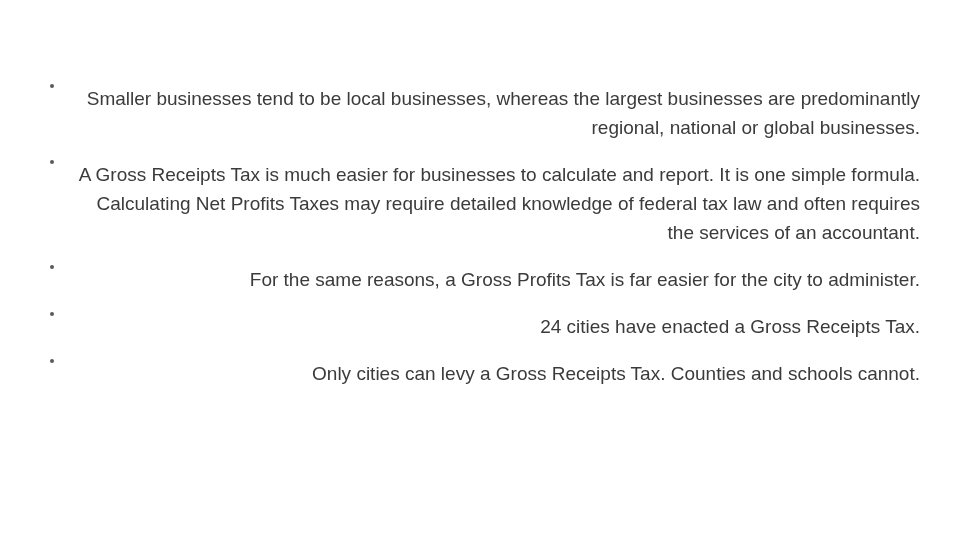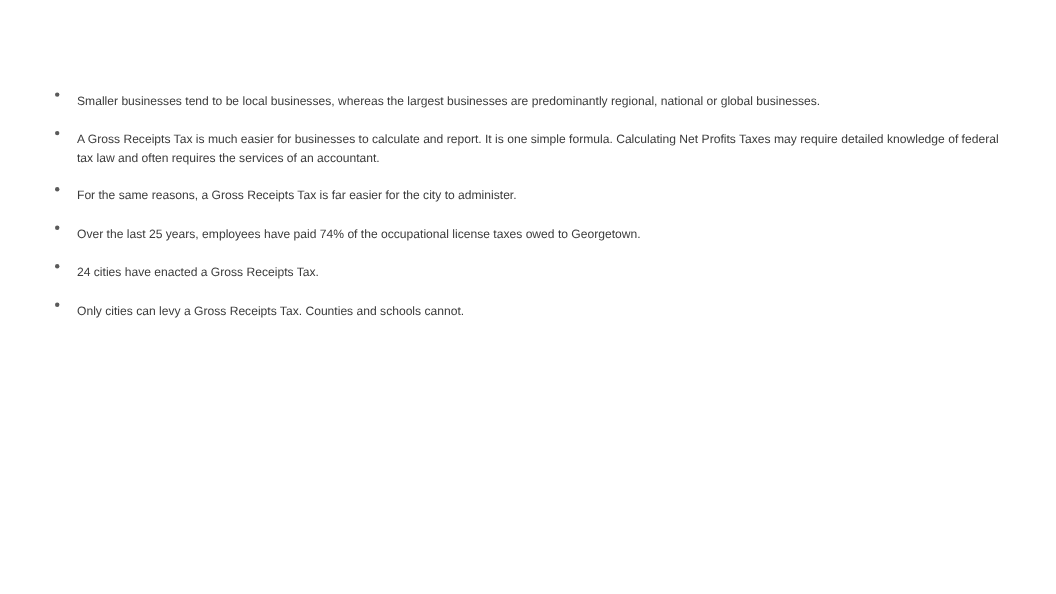--- a/index.html
+++ b/index.html
@@ -29,23 +29,23 @@
   ul.bullets {
     list-style: none;
     margin: 0;
     padding: 0;
   }
   ul.bullets > li {
     position: relative;
     padding-left: 26px;
     margin-bottom: 18px;
     color: #3b3b3b;
-    font-size: 11px;
+    font-size: 19px;
     line-height: 1.53;
-    text-align: left;
+    text-align: right;
   }
   ul.bullets > li:last-child {
     margin-bottom: 12px;
   }
   ul.bullets > li .bullet-dot {
     position: absolute;
     left: 6px;
     top: 0.62em;
     width: 4px;
     height: 4px;
@@ -67,25 +67,21 @@
       <li>
         <span class="bullet-dot"></span>
         <span class="bullet-text">Smaller businesses tend to be local businesses, whereas the largest businesses are predominantly regional, national or global businesses.</span>
       </li>
       <li>
         <span class="bullet-dot"></span>
         <span class="bullet-text">A Gross Receipts Tax is much easier for businesses to calculate and report.  It is one simple formula.  Calculating Net Profits Taxes may require detailed knowledge of federal tax law and often requires the services of an accountant.</span>
       </li>
       <li>
         <span class="bullet-dot"></span>
-        <span class="bullet-text">For the same reasons, a Gross Receipts Tax is far easier for the city to administer.</span>
-      </li>
-      <li>
-        <span class="bullet-dot"></span>
-        <span class="bullet-text">Over the last 25 years, employees have paid 74% of the occupational license taxes owed to Georgetown.</span>
+        <span class="bullet-text">For the same reasons, a Gross Profits Tax is far easier for the city to administer.</span>
       </li>
       <li>
         <span class="bullet-dot"></span>
         <span class="bullet-text">24 cities have enacted a Gross Receipts Tax.</span>
       </li>
       <li>
         <span class="bullet-dot"></span>
         <span class="bullet-text">Only cities can levy a Gross Receipts Tax. Counties and schools cannot.</span>
       </li>
     </ul>

